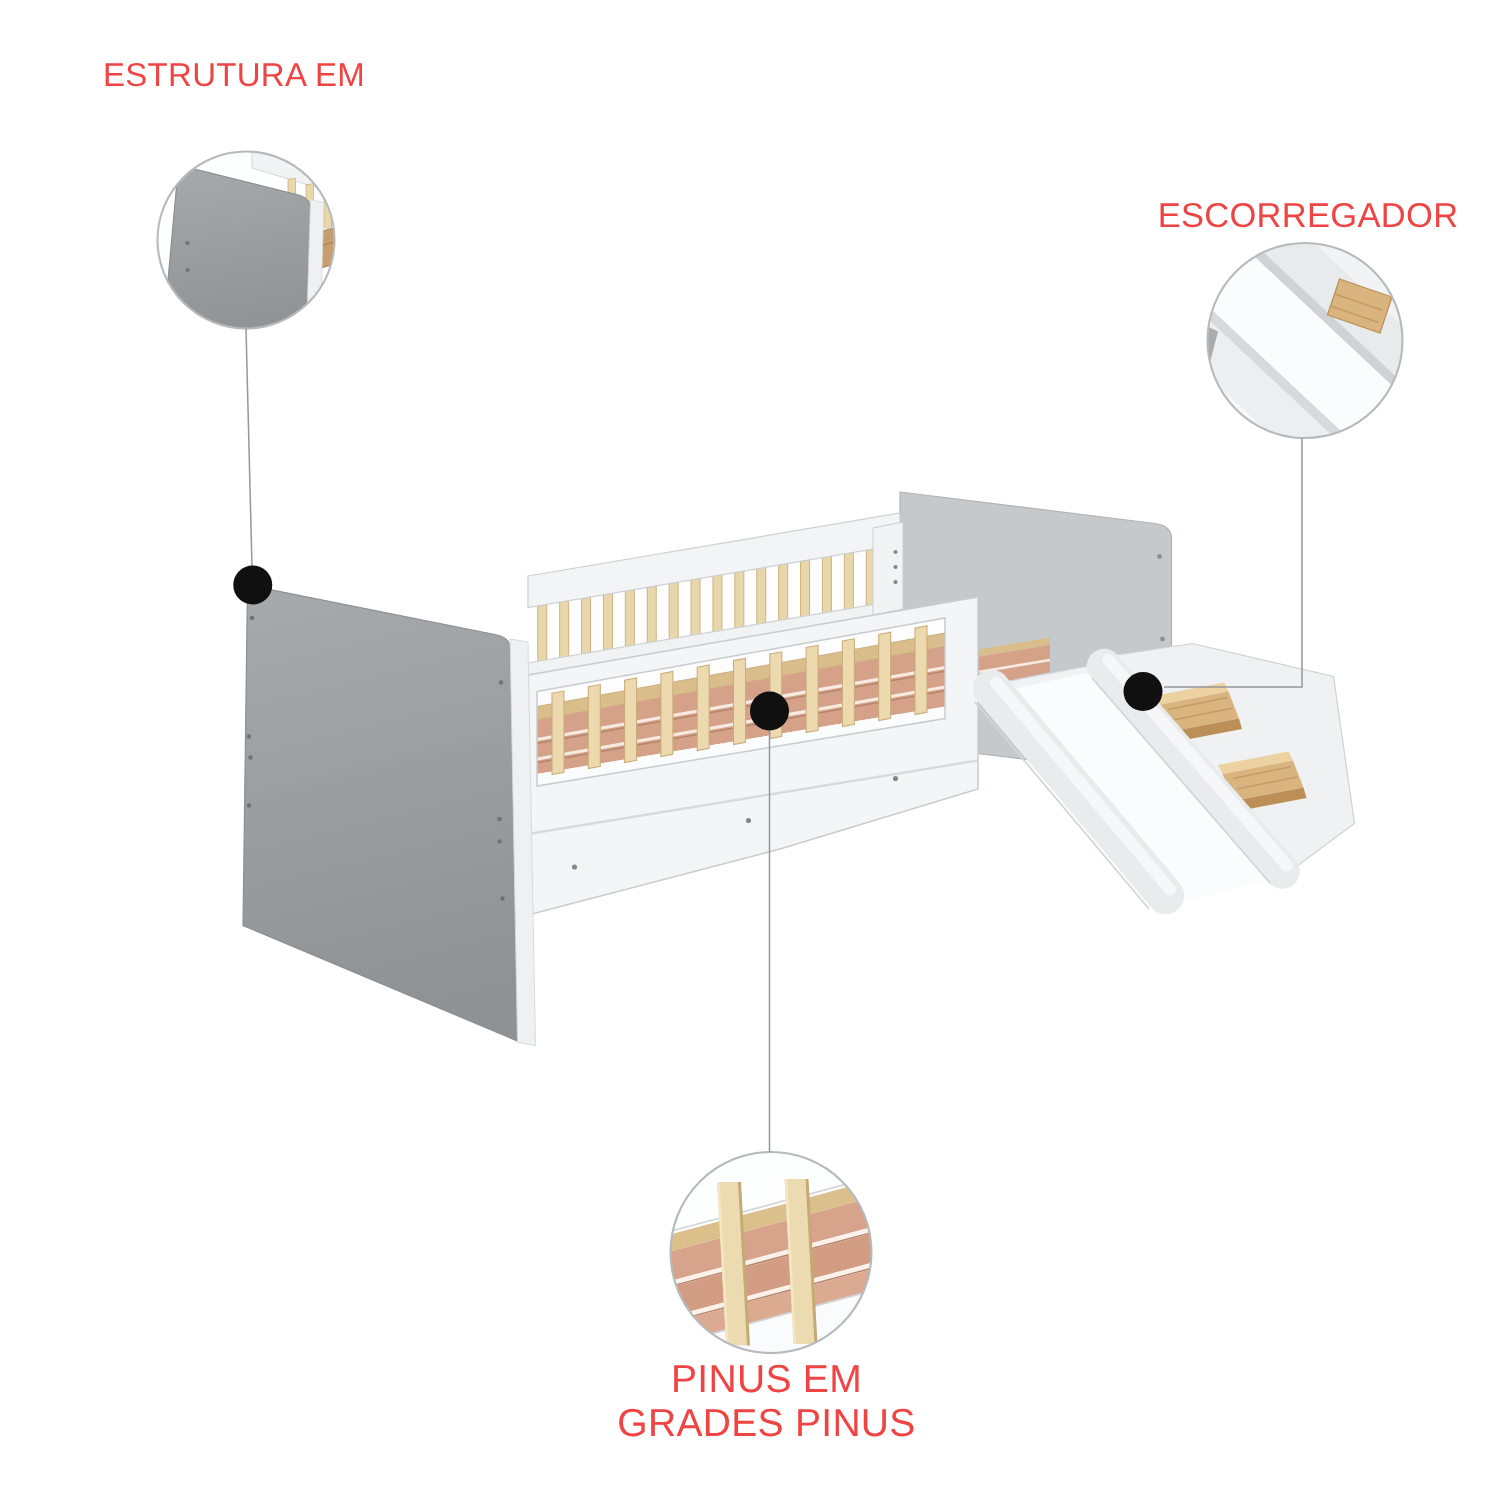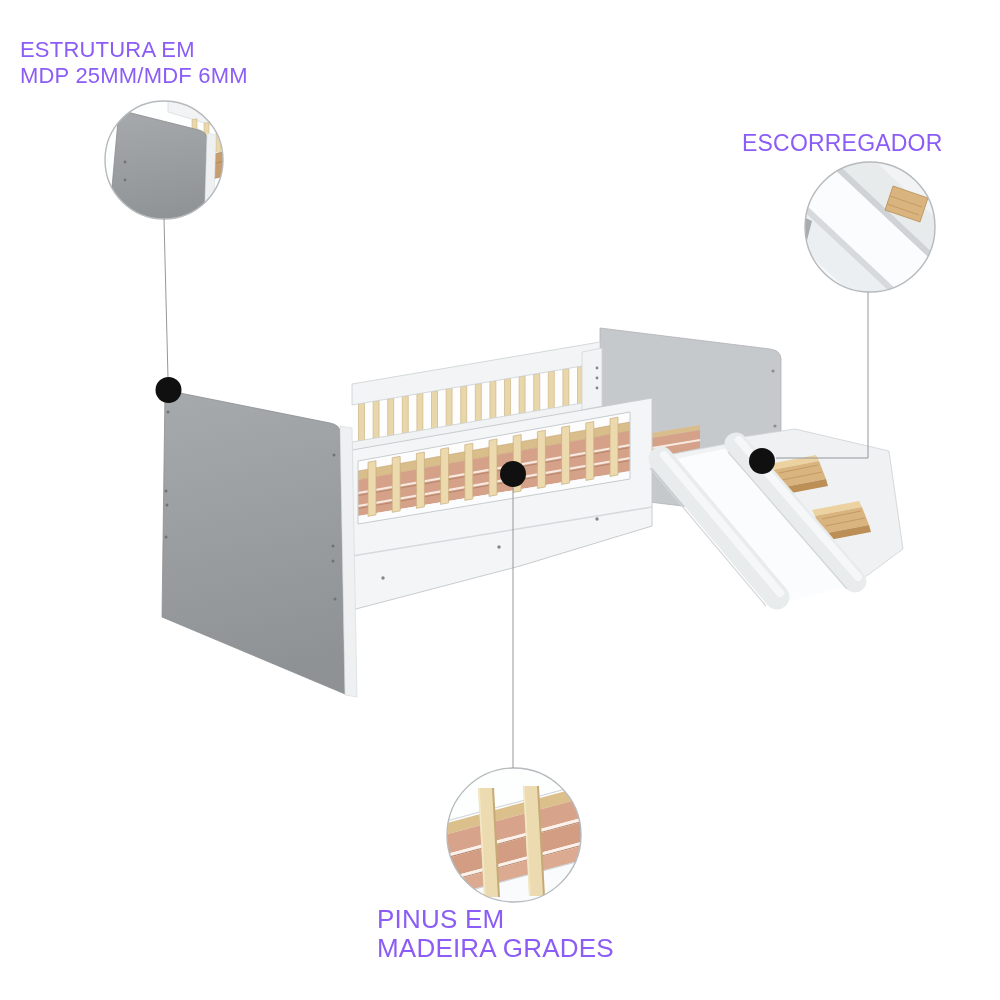--- a/index.html
+++ b/index.html
@@ -1,19 +1,19 @@
 <!DOCTYPE html>
 <html><head>
 <meta charset="utf-8">
 <style>
   html,body{margin:0;padding:0;background:#ffffff;}
   .stage{position:relative;width:1000px;height:1000px;background:#ffffff;overflow:hidden;
          font-family:"Liberation Sans", sans-serif;}
   .stage svg{position:absolute;left:0;top:0;}
-  .label{position:absolute;color:#8b5cf6;font-weight:400;letter-spacing:0.2px;}
+  .label{position:absolute;text-align:center;color:#ef4444;font-weight:400;letter-spacing:0.2px;}
   .label-structure{left:20px;top:37px;width:272px;font-size:22px;line-height:26px;}
   .label-slide{left:742px;top:130px;width:260px;font-size:23px;line-height:26px;}
   .label-rails{left:377px;top:905px;width:268px;font-size:26px;line-height:29px;}
 </style>
 </head>
 <body>
 
 <div class="stage">
 
 <svg width="1000" height="1000" viewBox="0 0 1000 1000">
@@ -217,22 +217,21 @@
     <path d="M868,292 L868,458 L776,458"></path>
     <path d="M513,487 L513,768"></path>
   </g>
   <circle cx="168.5" cy="390" r="13" fill="#101010"></circle>
   <circle cx="762" cy="461" r="13" fill="#101010"></circle>
   <circle cx="513" cy="474" r="13" fill="#101010"></circle>
 </svg>
 
   <div class="label label-structure">
     <div>ESTRUTURA EM</div>
-    <div>MDP 25MM/MDF 6MM</div>
   </div>
   <div class="label label-slide">
     <div>ESCORREGADOR</div>
   </div>
   <div class="label label-rails">
     <div>PINUS EM</div>
-    <div>MADEIRA GRADES</div>
+    <div>GRADES PINUS</div>
   </div>
 </div>
 
 </body></html>

